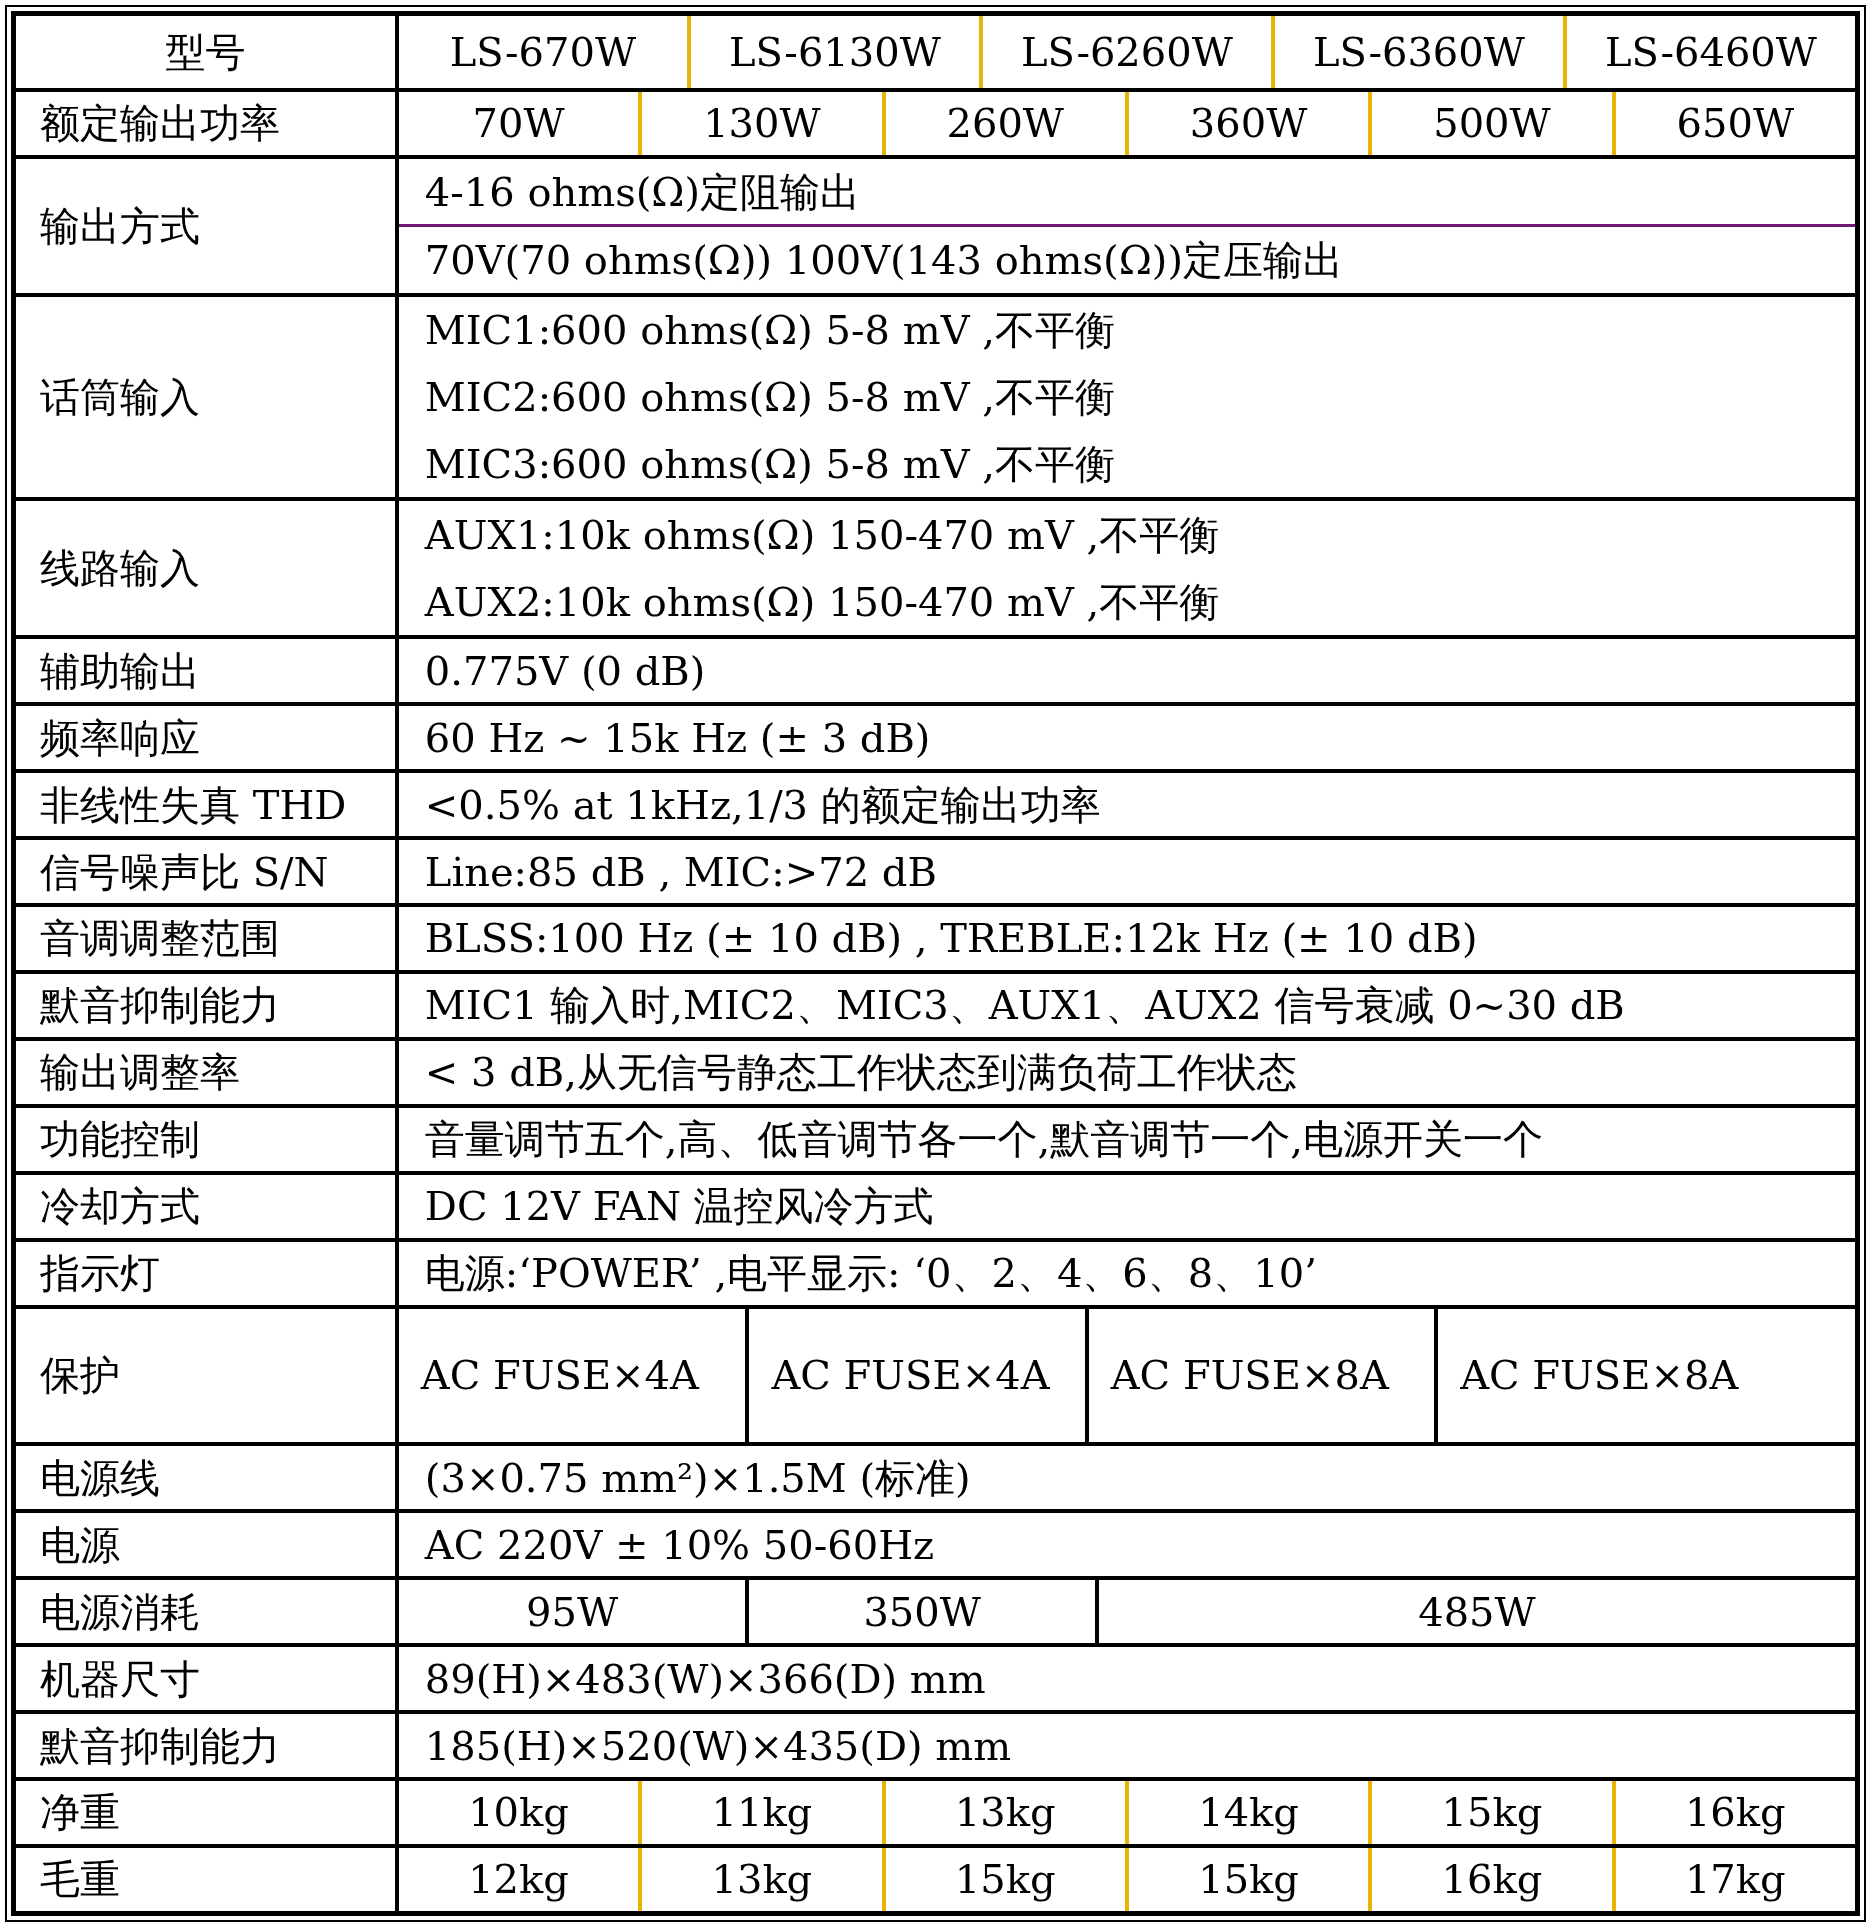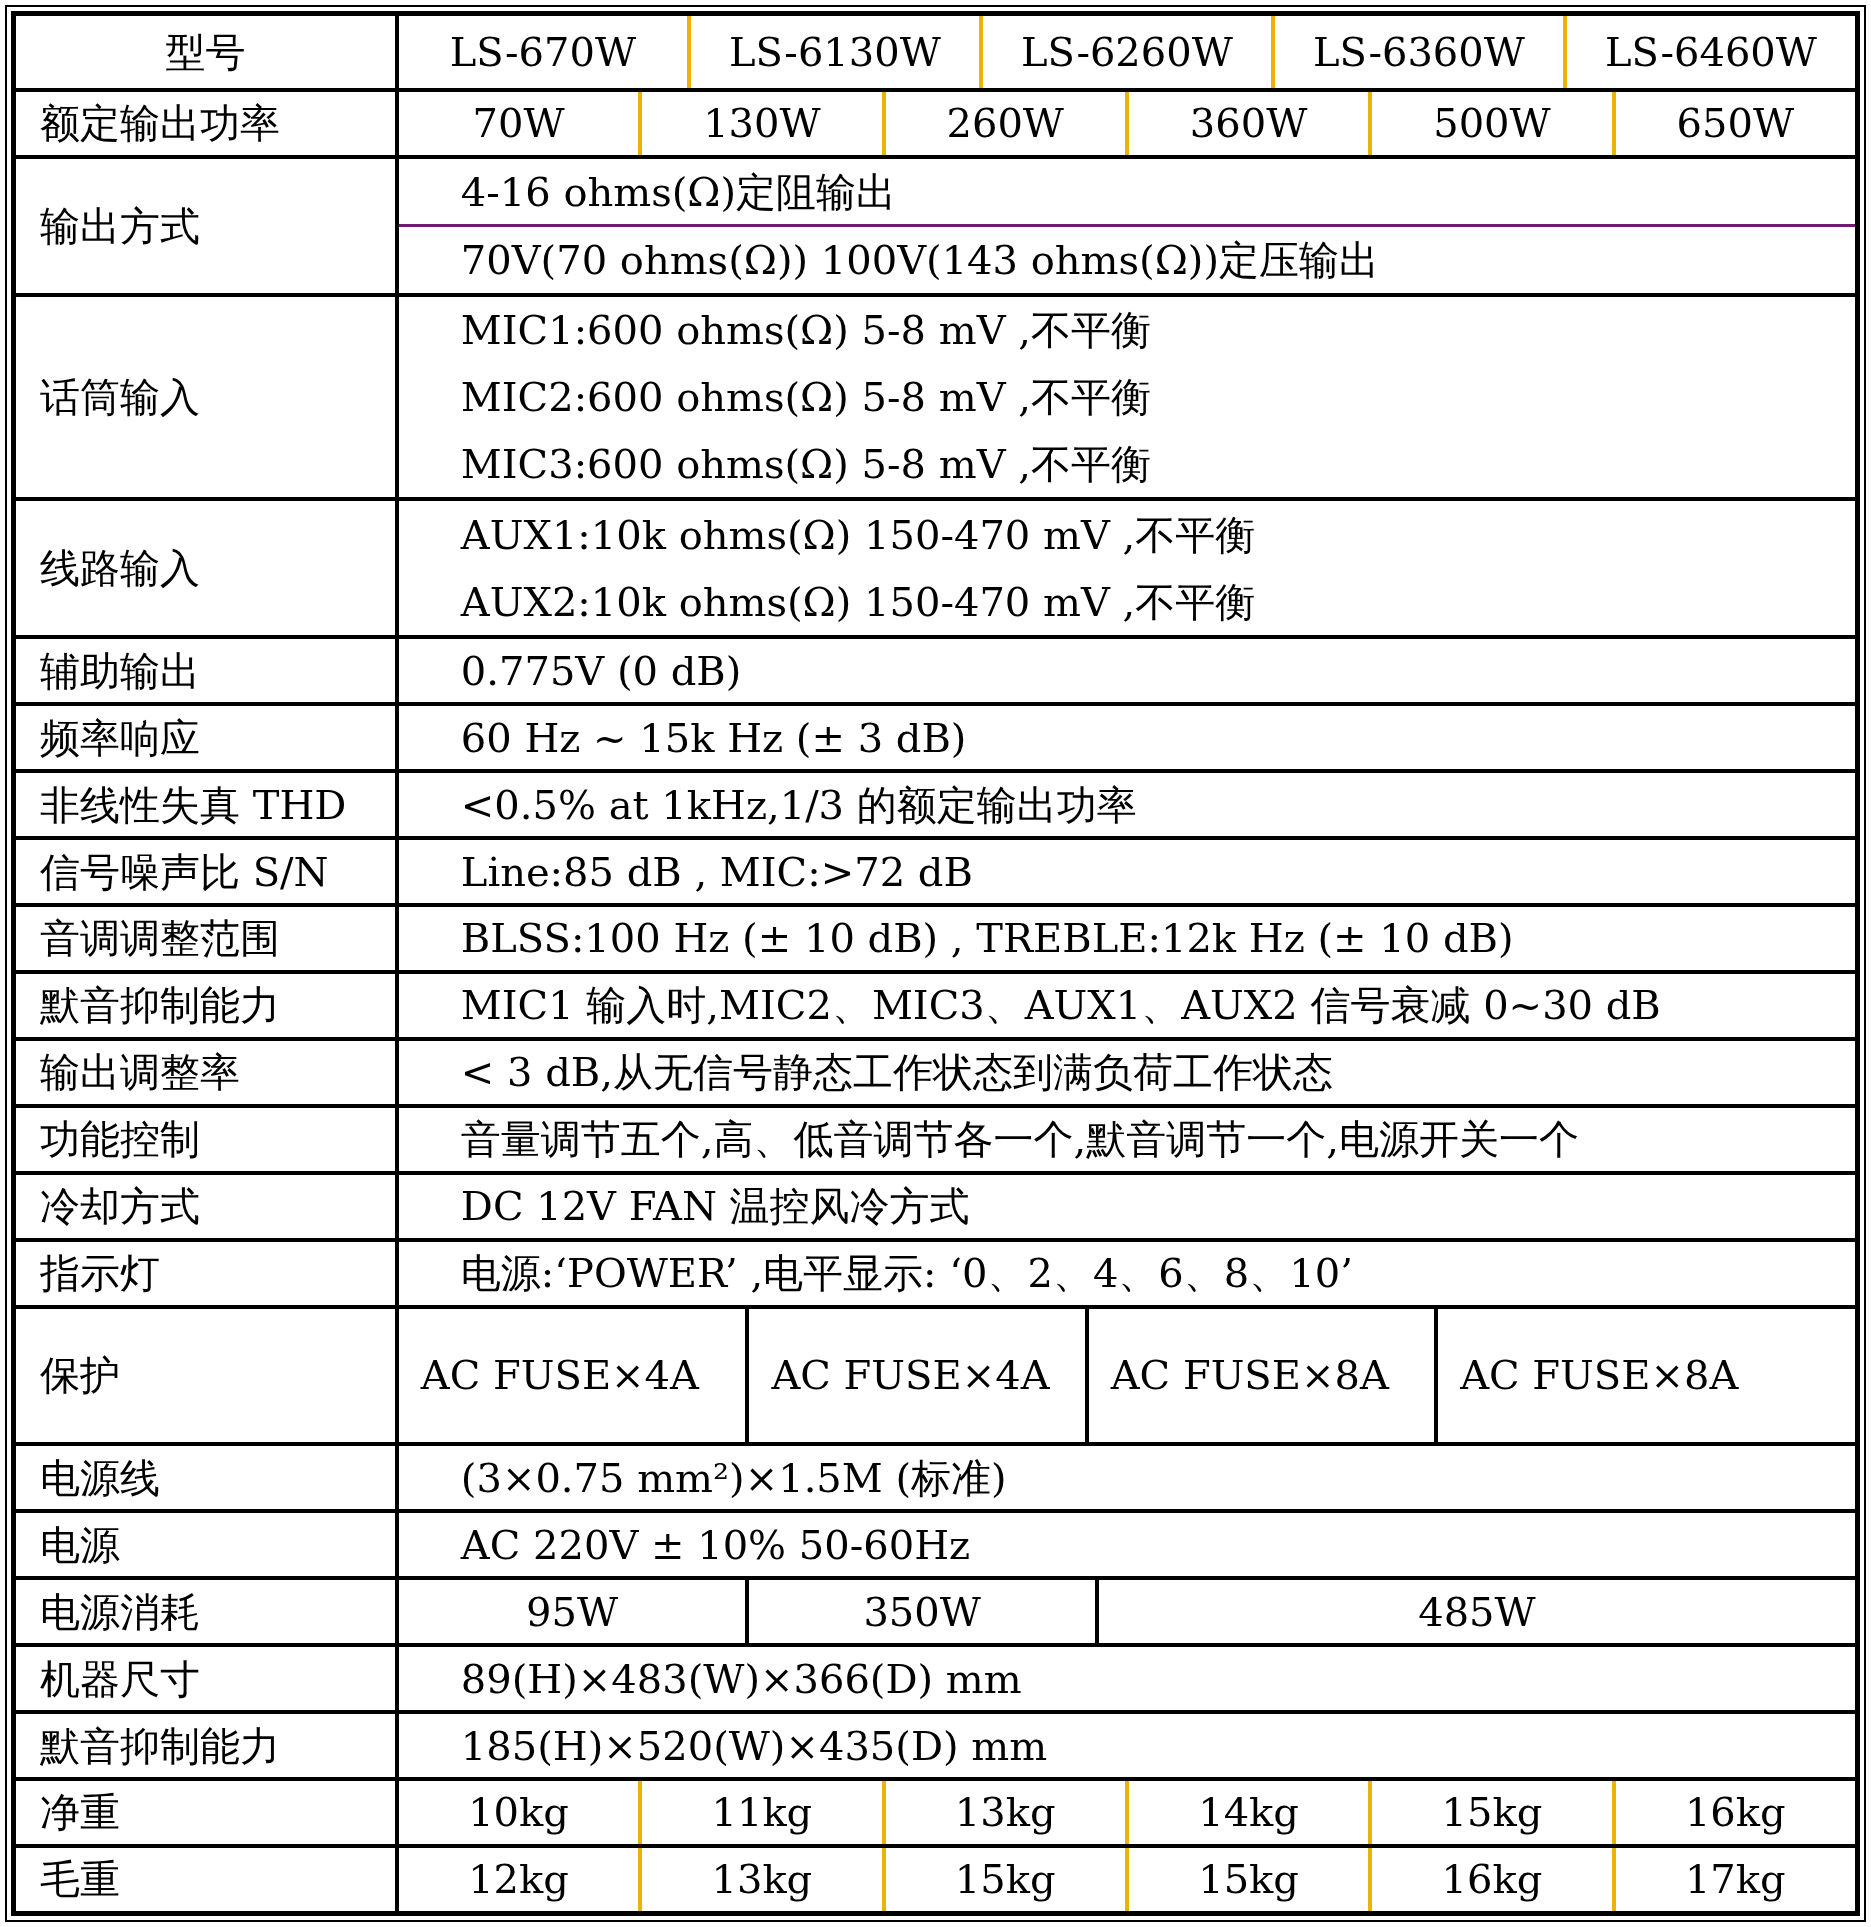--- a/index.html
+++ b/index.html
@@ -60,21 +60,21 @@
     display: flex;
     min-width: 0;
   }
   .valarea.cols > .cell { flex: 1 1 0; justify-content: center; border-left: 4px solid #eab308; }
   .valarea.cols > .cell:first-child { border-left: none; }
 
   .valarea.stack { flex-direction: column; }
   .valarea.stack > .sub { flex: 1 1 0; display: flex; min-height: 0; }
   .valarea.stack.ruled > .sub + .sub { border-top: 3px solid #701a75; }
 
-  .span { flex: 1 1 auto; padding-left: 26px; margin-left: 36px; }
+  .span { flex: 1 1 auto; padding-left: 26px; }
 
   .fuse-cells { flex: 1 1 0; display: flex; }
   .fuse-cells > .cell { padding-left: 22px; border-left: 4px solid #000; }
   .fuse-cells > .cell:first-child { border-left: none; }
   .fw1 { flex: 0 0 23.8%; }
   .fw2 { flex: 0 0 23.3%; }
   .fw3 { flex: 0 0 24.0%; }
   .fw4 { flex: 1 1 auto; }
 
   .cons-cells > .cell { padding-left: 0; justify-content: center; }

